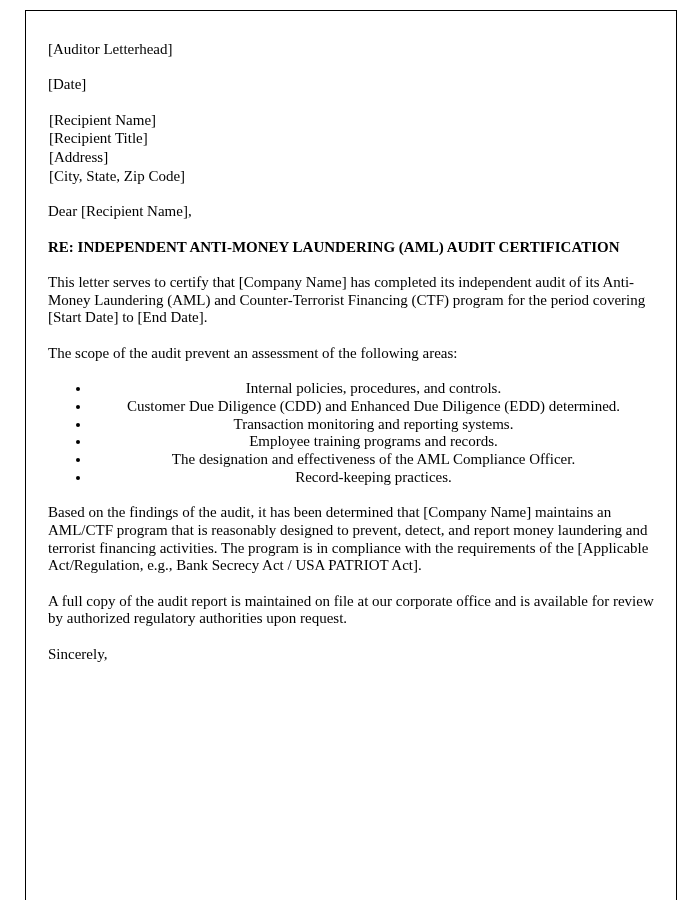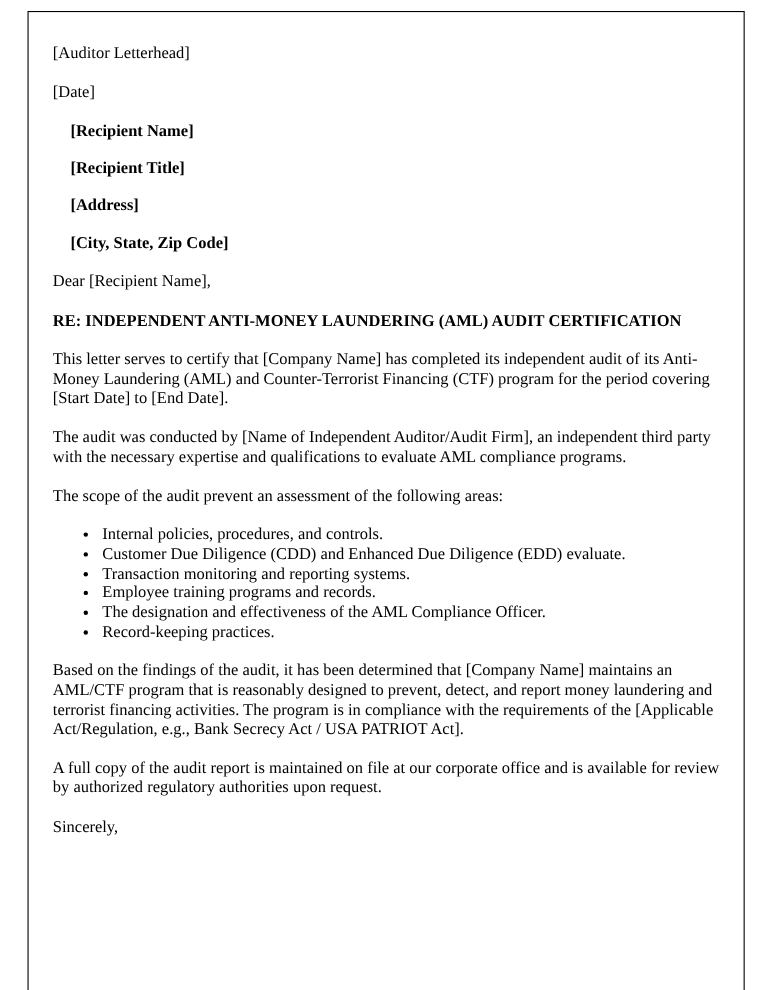--- a/index.html
+++ b/index.html
@@ -22,30 +22,30 @@
     padding: 30px 22px 40px 22px;
     font-family: "Liberation Serif", "DejaVu Serif", serif;
     font-size: 15px;
     line-height: 17.7px;
     color: #000000;
   }
   .block {
     margin: 0 0 17.7px 0;
   }
   .line {
-    margin: 16px;
-    font-weight: bold;
+    margin: 1px;
   }
   .subject {
     font-weight: bold;
   }
   ul.scope-list {
     margin: 0 0 17.7px 0;
     padding: 0 0 0 43px;
     list-style-type: disc;
+    text-align: center;
   }
   ul.scope-list li {
     margin: 0;
     padding-left: 2px;
   }
 </style>
 </head>
 <body>
 
 <div class="page">
@@ -60,27 +60,26 @@
     <p class="line">[Address]</p>
     <p class="line">[City, State, Zip Code]</p>
   </div>
 
   <p class="block">Dear [Recipient Name],</p>
 
   <p class="block subject">RE: INDEPENDENT ANTI-MONEY LAUNDERING (AML) AUDIT CERTIFICATION</p>
 
   <p class="block">This letter serves to certify that [Company Name] has completed its independent audit of its Anti-Money Laundering (AML) and Counter-Terrorist Financing (CTF) program for the period covering [Start Date] to [End Date].</p>
 
-  <p class="block">The audit was conducted by [Name of Independent Auditor/Audit Firm], an independent third party with the necessary expertise and qualifications to evaluate AML compliance programs.</p>
 
   <p class="block">The scope of the audit prevent an assessment of the following areas:</p>
 
   <ul class="scope-list">
     <li>Internal policies, procedures, and controls.</li>
-    <li>Customer Due Diligence (CDD) and Enhanced Due Diligence (EDD) evaluate.</li>
+    <li>Customer Due Diligence (CDD) and Enhanced Due Diligence (EDD) determined.</li>
     <li>Transaction monitoring and reporting systems.</li>
     <li>Employee training programs and records.</li>
     <li>The designation and effectiveness of the AML Compliance Officer.</li>
     <li>Record-keeping practices.</li>
   </ul>
 
   <p class="block">Based on the findings of the audit, it has been determined that [Company Name] maintains an AML/CTF program that is reasonably designed to prevent, detect, and report money laundering and terrorist financing activities. The program is in compliance with the requirements of the [Applicable Act/Regulation, e.g., Bank Secrecy Act / USA PATRIOT Act].</p>
 
   <p class="block">A full copy of the audit report is maintained on file at our corporate office and is available for review by authorized regulatory authorities upon request.</p>
 

